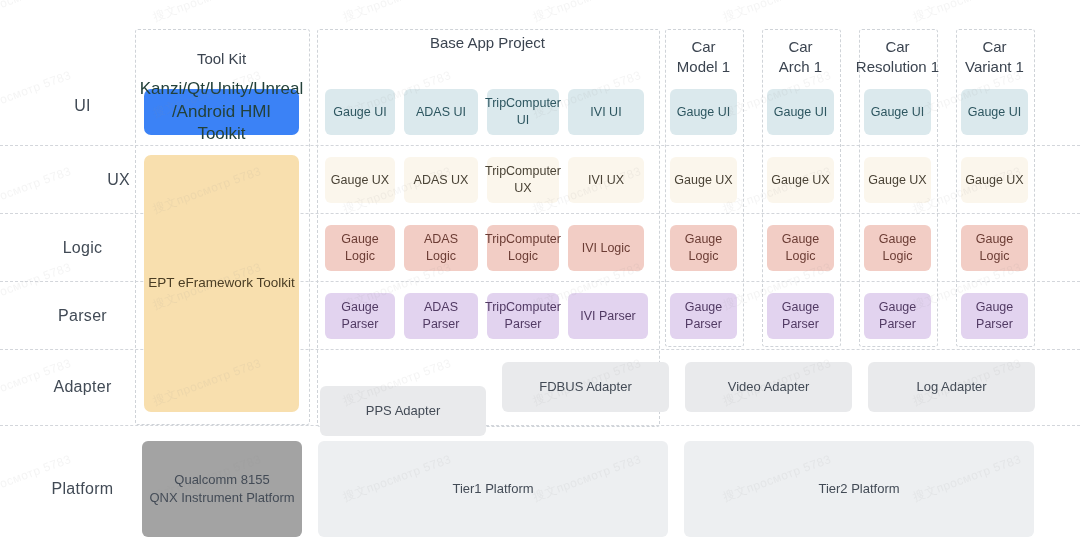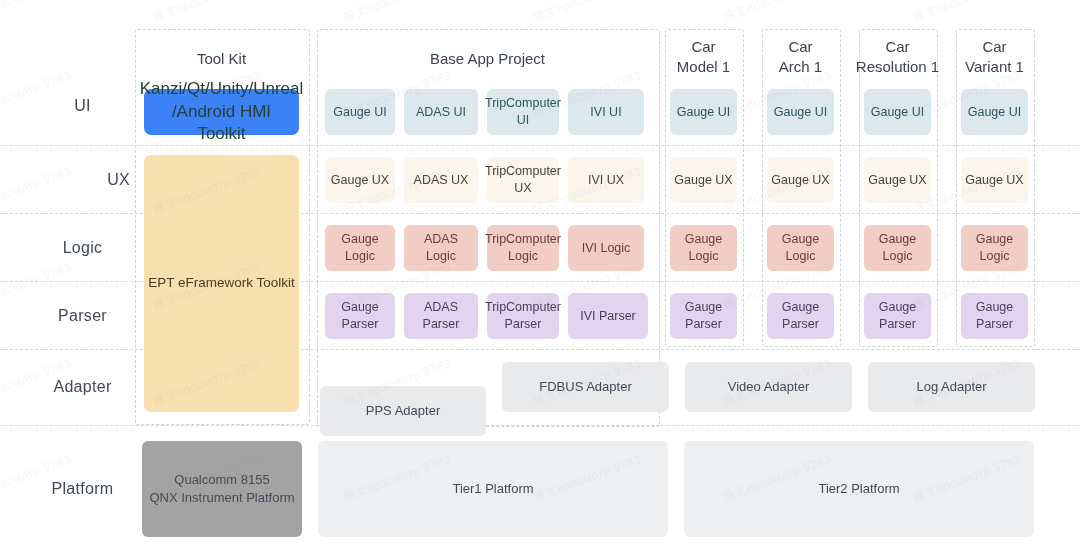--- a/index.html
+++ b/index.html
@@ -148,21 +148,21 @@
   <div class="group-box" style="left:135px; top:29px; width:173px; height:394px;"></div>
   <div class="group-box" style="left:317px; top:29px; width:341px; height:396px;"></div>
   <div class="group-box" style="left:665px; top:29px; width:77px; height:316px;"></div>
   <div class="group-box" style="left:762px; top:29px; width:77px; height:316px;"></div>
   <div class="group-box" style="left:859px; top:29px; width:77px; height:316px;"></div>
   <div class="group-box" style="left:956px; top:29px; width:77px; height:316px;"></div>
 
   <div class="group-title" style="left:135px; top:40px; width:173px; height:38px;">
     <span>Tool Kit</span>
   </div>
-  <div class="group-title" style="left:317px; top:40px; width:341px; height:38px;align-items:center;">
+  <div class="group-title" style="left:317px; top:24px; width:341px; height:38px;align-items:center;">
     <span>Base App Project</span>
   </div>
 
   <div class="group-title two-line" style="left:665px; top:33px; width:77px; height:48px; flex-direction:column;">
     <span>Car</span>
     <span>Model 1</span>
   </div>
   <div class="group-title two-line" style="left:762px; top:33px; width:77px; height:48px; flex-direction:column;">
     <span>Car</span>
     <span>Arch 1</span>

